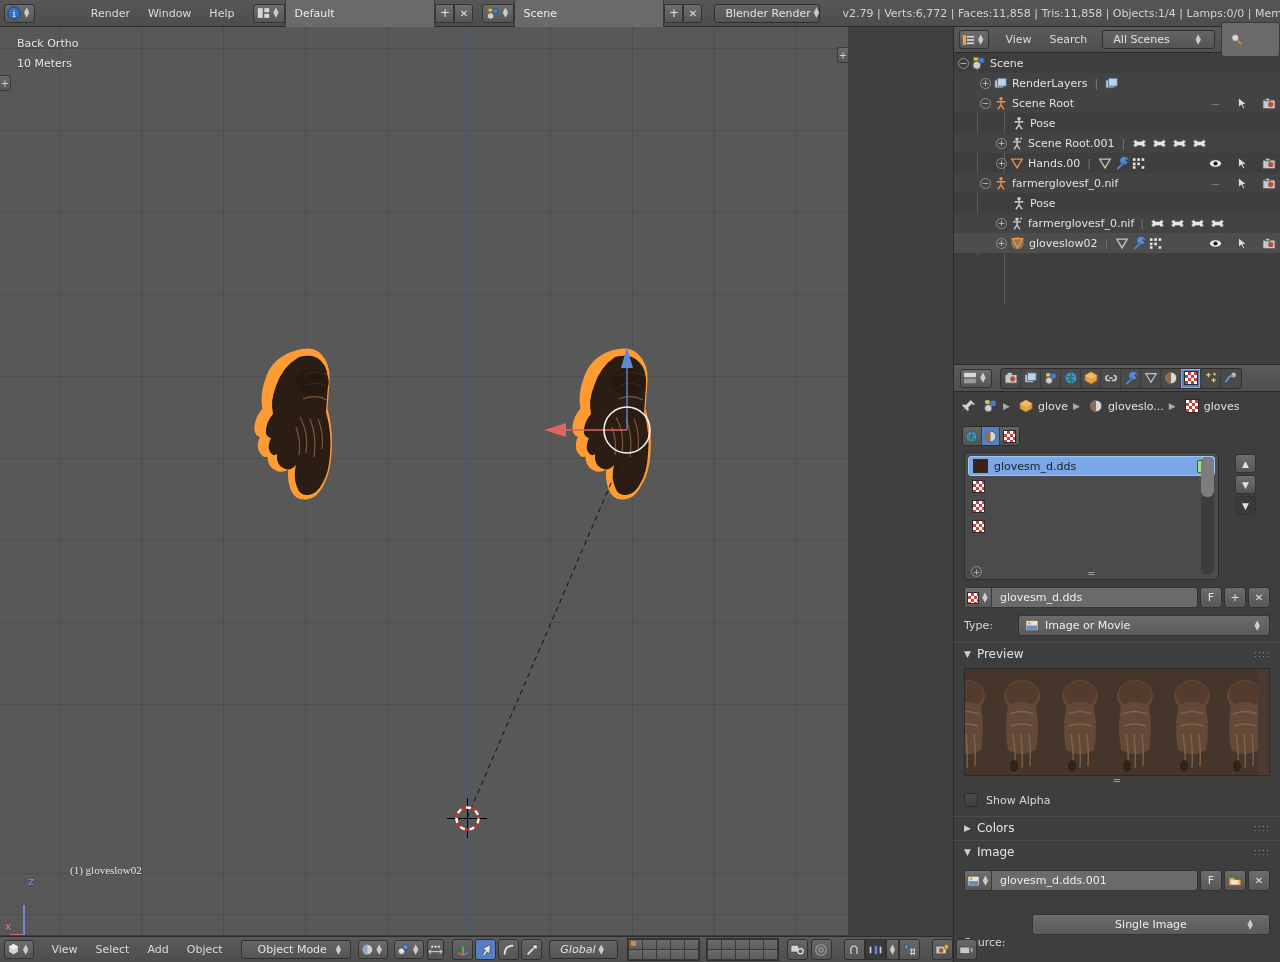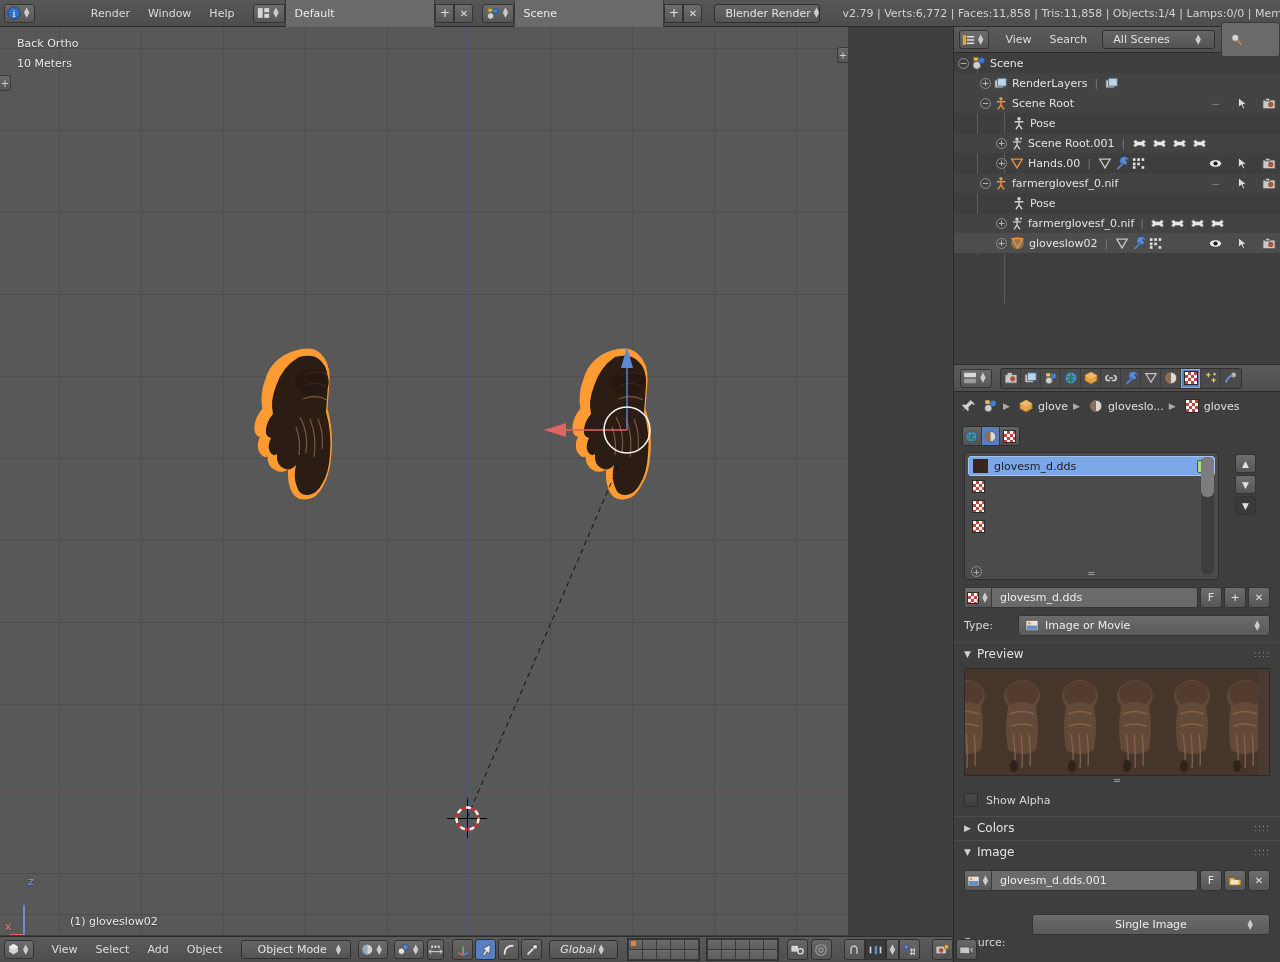--- a/index.html
+++ b/index.html
@@ -400,21 +400,21 @@
       </g>
 
       <g>
         <line x1="24" y1="908" x2="24" y2="878" stroke="#6a8ad8" stroke-width="2"></line>
         <line x1="24" y1="908" x2="10" y2="908" stroke="#d86a6a" stroke-width="2"></line>
       </g>
     </svg>
 
     <div class="vp-text" style="left:17px;top:10px;">Back Ortho</div>
     <div class="vp-text" style="left:17px;top:30px;">10 Meters</div>
-    <div class="vp-text" style="left:70px;top:888px;">(1) gloveslow02</div>
+    <div class="vp-text" style="left:70px;top:837px;font-family:Liberation Serif, serif;">(1) gloveslow02</div>
     <div class="vp-text" style="left:28px;top:848px;color:#7e9de8;">z</div>
     <div class="vp-text" style="left:5px;top:893px;color:#e08080;">x</div>
 
     <div class="vp-plus">+</div>
     <div class="vp-right-plus">+</div>
   </div>
 
   <div class="outliner">
     <div class="outliner-header">
       <div class="icobtn" style="width:32px;padding:0 2px;">

